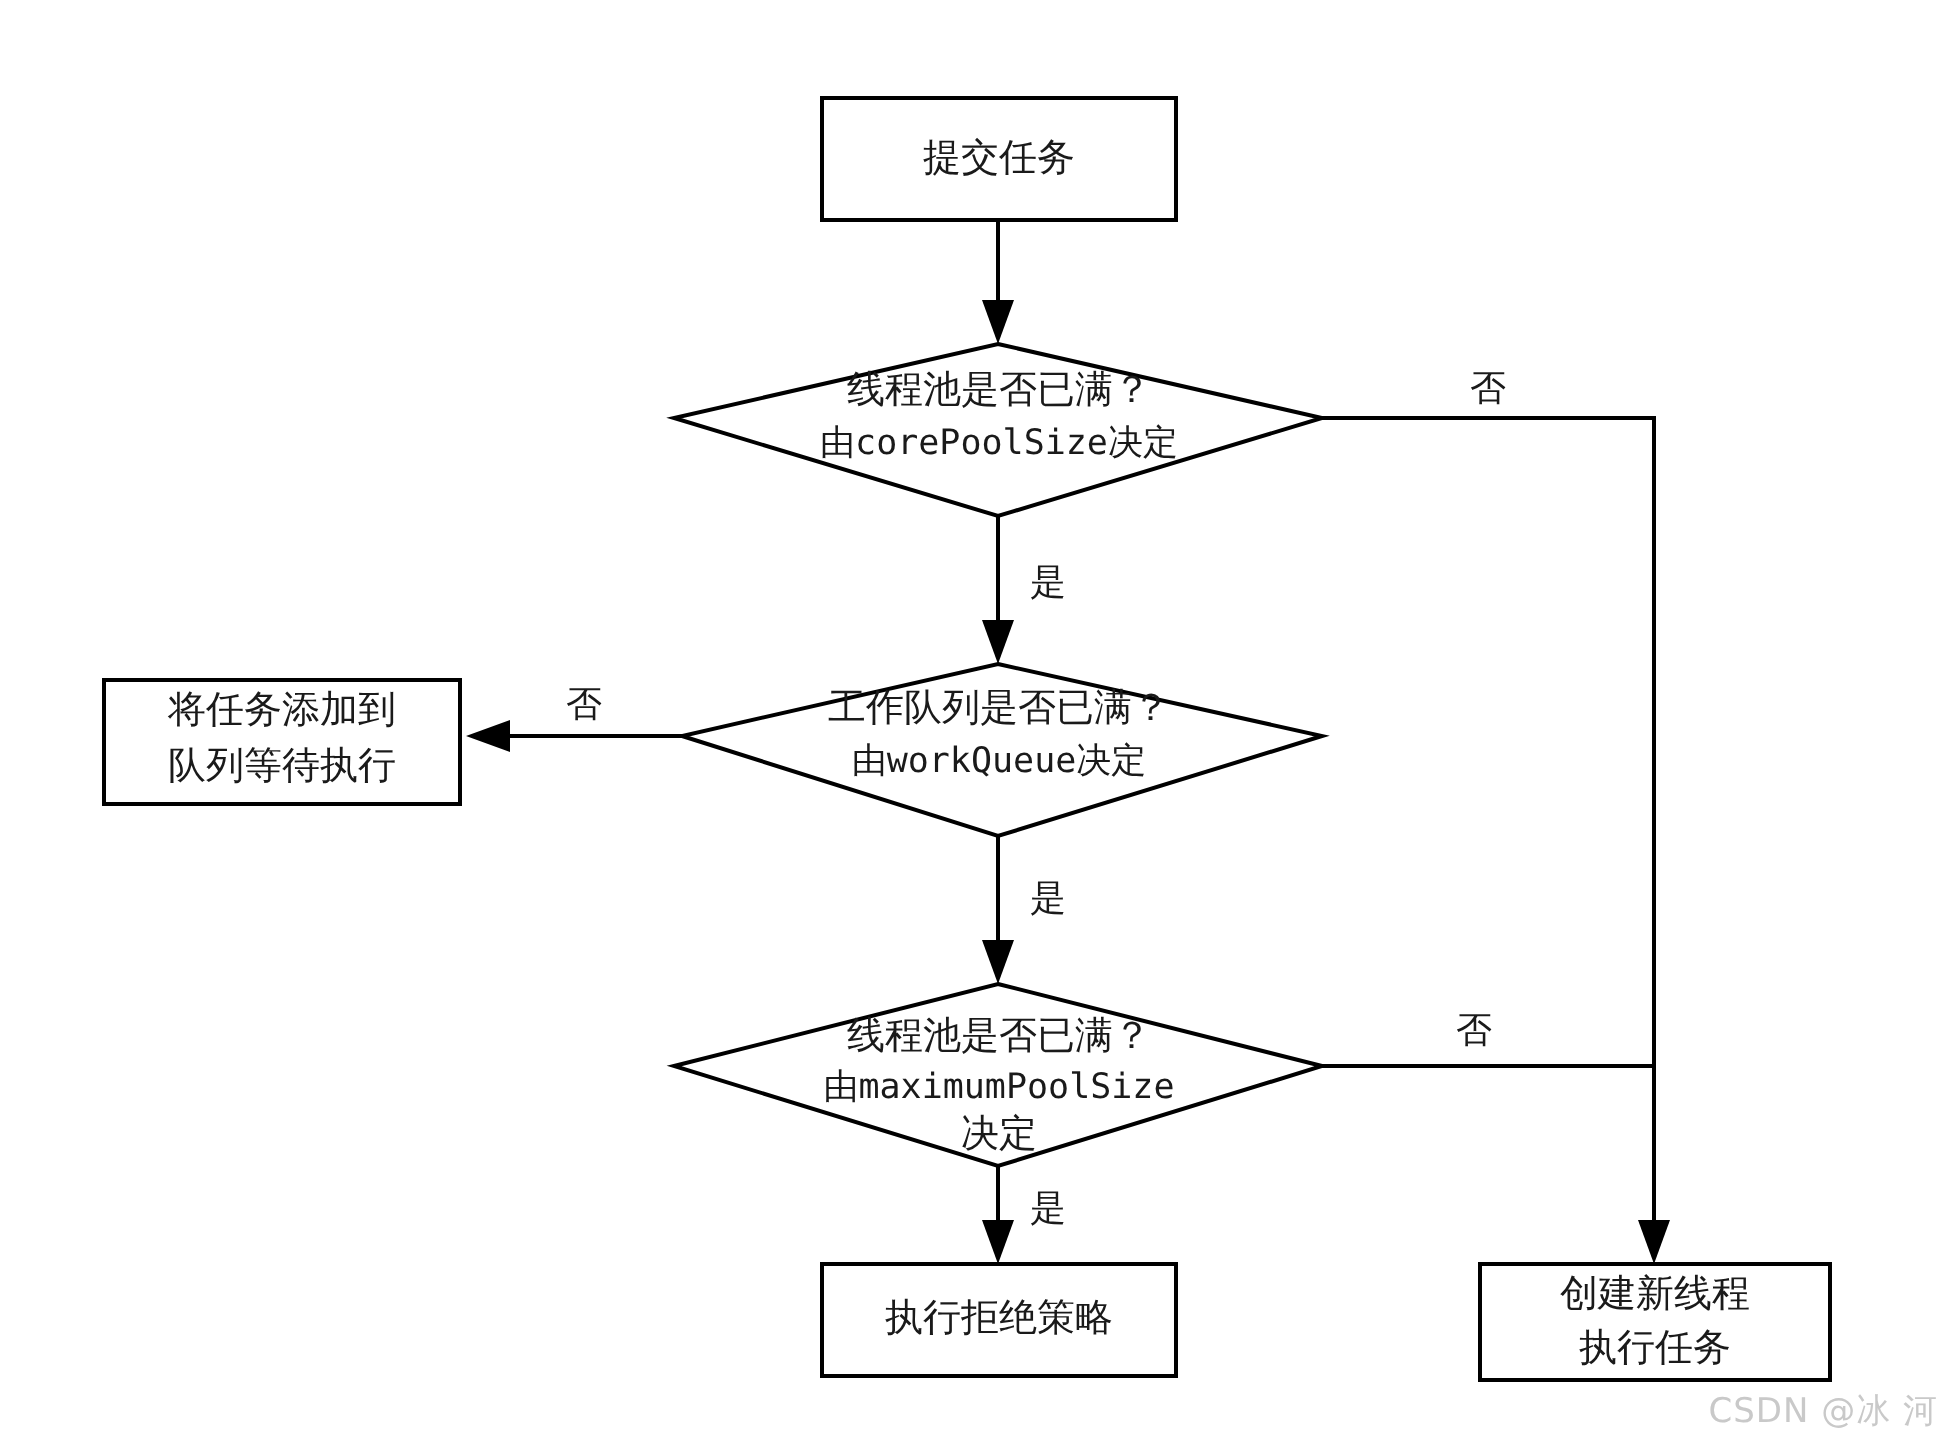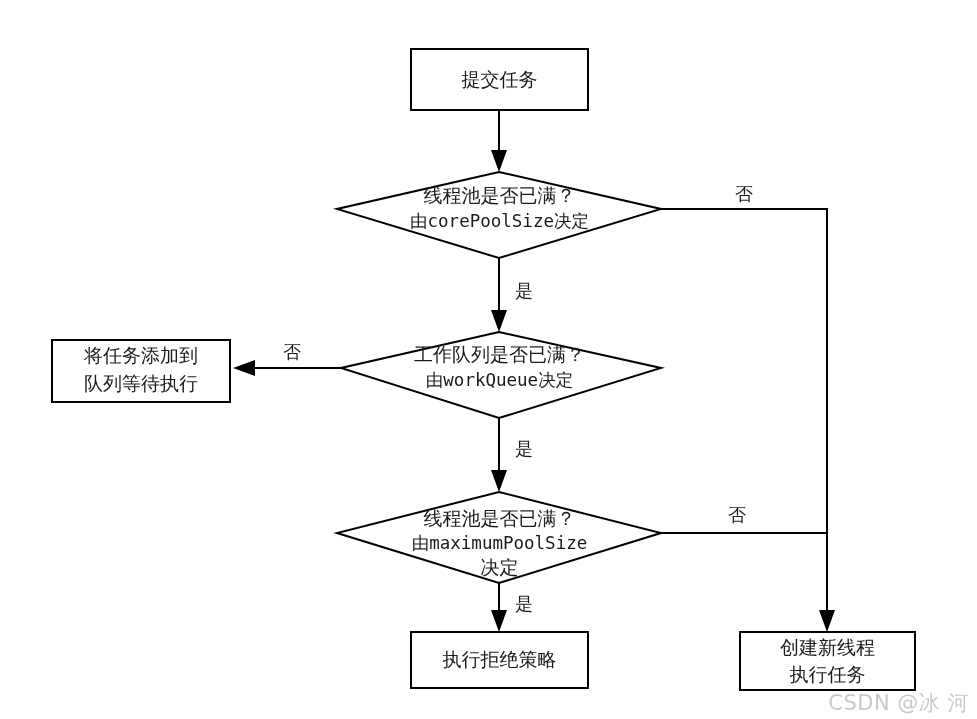--- a/index.html
+++ b/index.html
@@ -55,21 +55,21 @@
     font-family: "DejaVu Sans", "Liberation Sans", sans-serif;
     font-size: 18px;
     text-anchor: middle;
     dominant-baseline: middle;
   }
   .watermark {
     position: absolute;
     right: 8px;
     bottom: 2px;
     color: #c9c9c9;
-    font-size: 21px;
+    font-size: 17px;
     font-family: "DejaVu Sans", "Liberation Sans", sans-serif;
     letter-spacing: 0.5px;
     white-space: nowrap;
   }
 </style>
 </head>
 <body>
 
 <div id="canvas">
 

